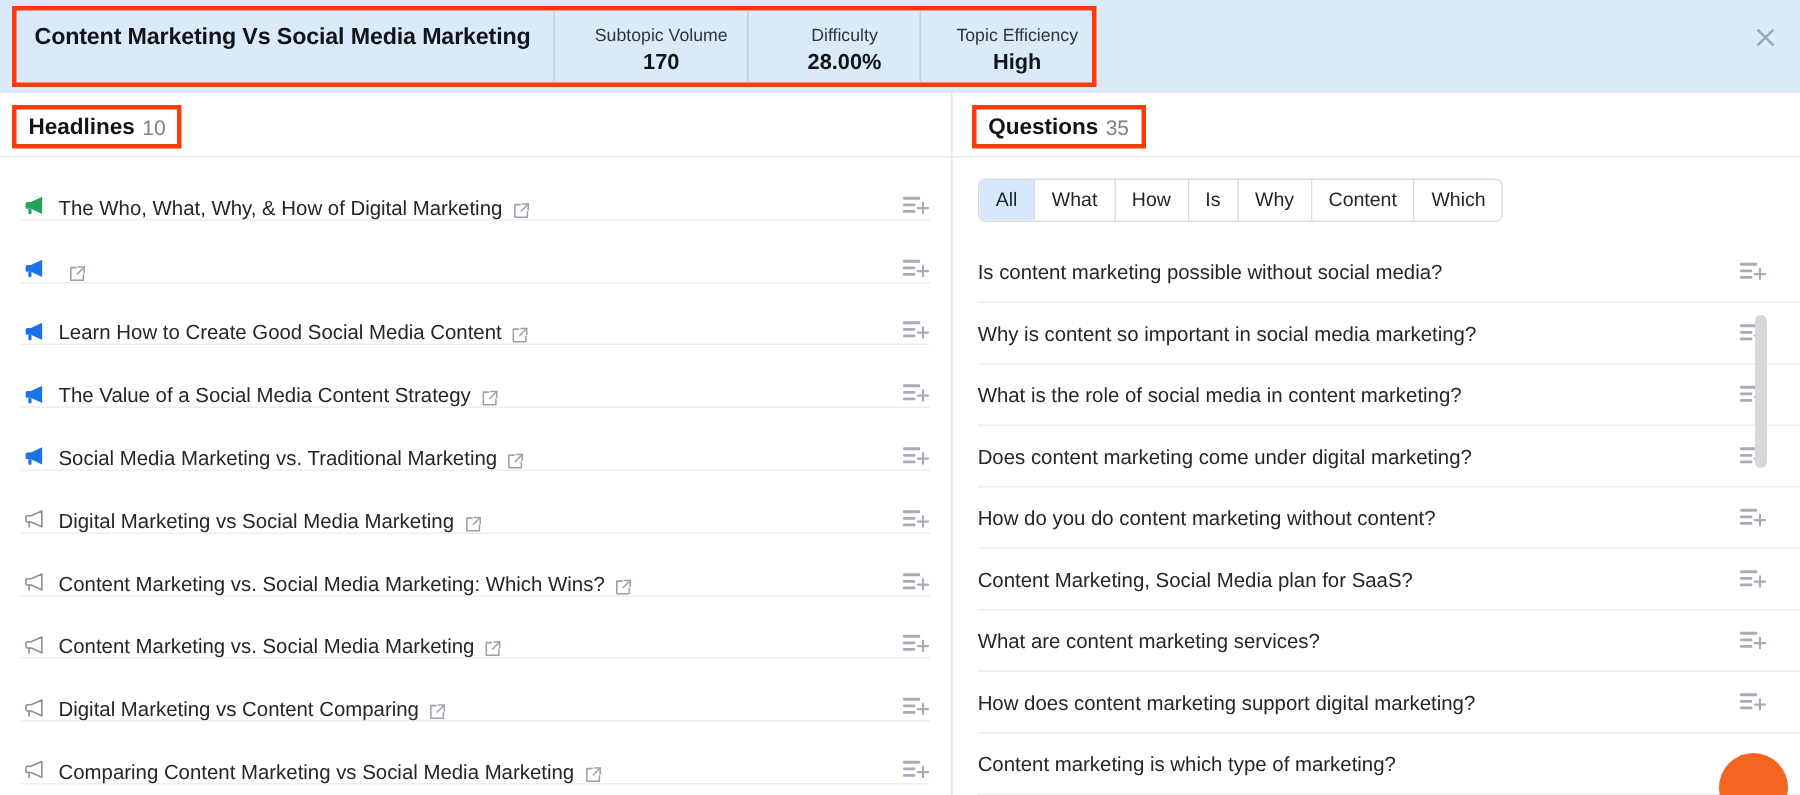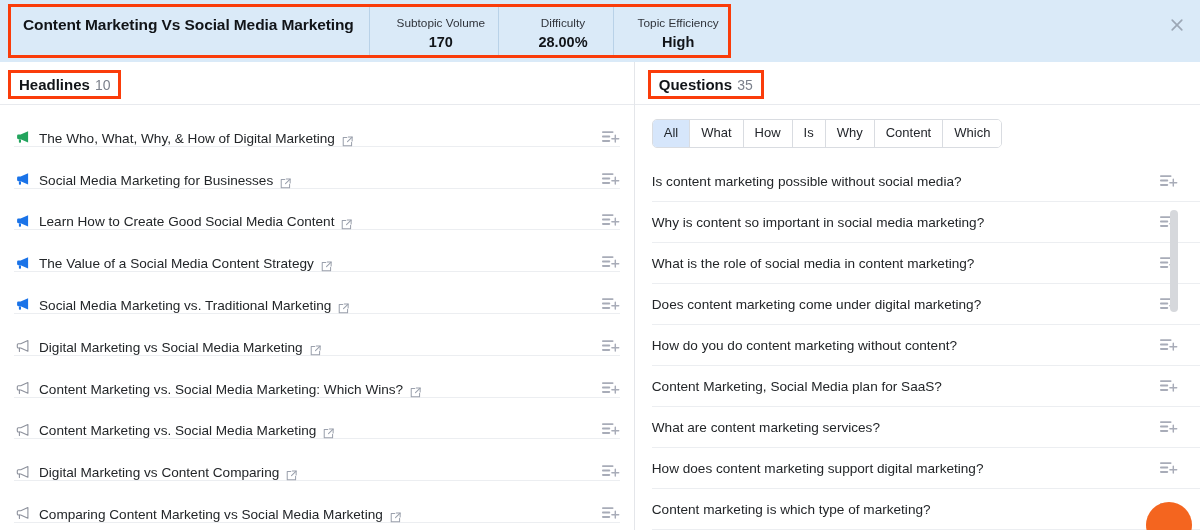--- a/index.html
+++ b/index.html
@@ -317,21 +317,20 @@
                 <path d="M14.3 6.3 L14.3 13.1 M10.9 9.7 L17.7 9.7" stroke="#a8acb8" stroke-width="1.45" stroke-linecap="round"></path>
               </svg></span>
           </div>
           <div class="hl-row">
             <span class="hl-icon">
               <svg width="16" height="16" viewBox="0 0 16 16">
                 <path d="M13.1 2.2 L5.6 5.6 L3.2 5.6 A1.1 1.1 0 0 0 2.1 6.7 L2.1 9.1 A1.1 1.1 0 0 0 3.2 10.2 L5.6 10.2 L13.1 13.6 Z" fill="#1a73e8"></path>
                 <rect x="3.9" y="10.2" width="2.1" height="3.6" rx="0.7" fill="#1a73e8"></rect>
               </svg>
             </span>
-            <span class="hl-text">Social Media Marketing for Businesses</span>
             <span class="ext-icon"><svg width="13" height="13" viewBox="0 0 14 14">
                 <path d="M6.2 2.6 L2.4 2.6 L2.4 11.6 L11.4 11.6 L11.4 7.8" fill="none" stroke="#9aa0ac" stroke-width="1.1" stroke-linecap="round" stroke-linejoin="round"></path>
                 <path d="M7.8 2.2 L12.0 2.2 L12.0 6.4" fill="none" stroke="#9aa0ac" stroke-width="1.1" stroke-linecap="round" stroke-linejoin="round"></path>
                 <path d="M12.0 2.2 L7.0 7.2" fill="none" stroke="#9aa0ac" stroke-width="1.1" stroke-linecap="round"></path>
               </svg></span>
             <span class="spacer"></span>
             <span class="addlist-icon"><svg width="19" height="17" viewBox="0 0 19 17">
                 <rect x="1" y="2.2" width="11.5" height="1.9" rx="0.8" fill="#a8acb8"></rect>
                 <rect x="1" y="6.6" width="8.2" height="1.9" rx="0.8" fill="#a8acb8"></rect>
                 <rect x="1" y="11.0" width="8.2" height="1.9" rx="0.8" fill="#a8acb8"></rect>

